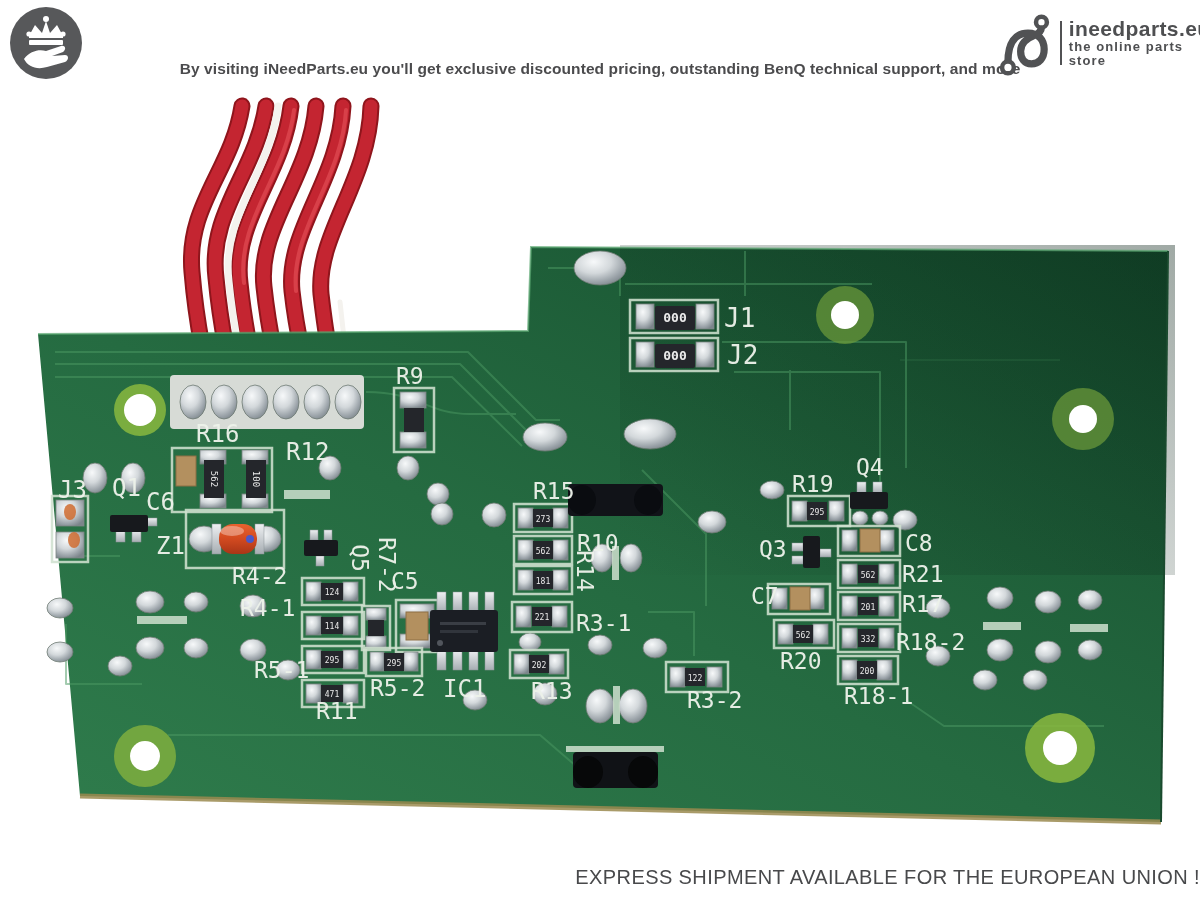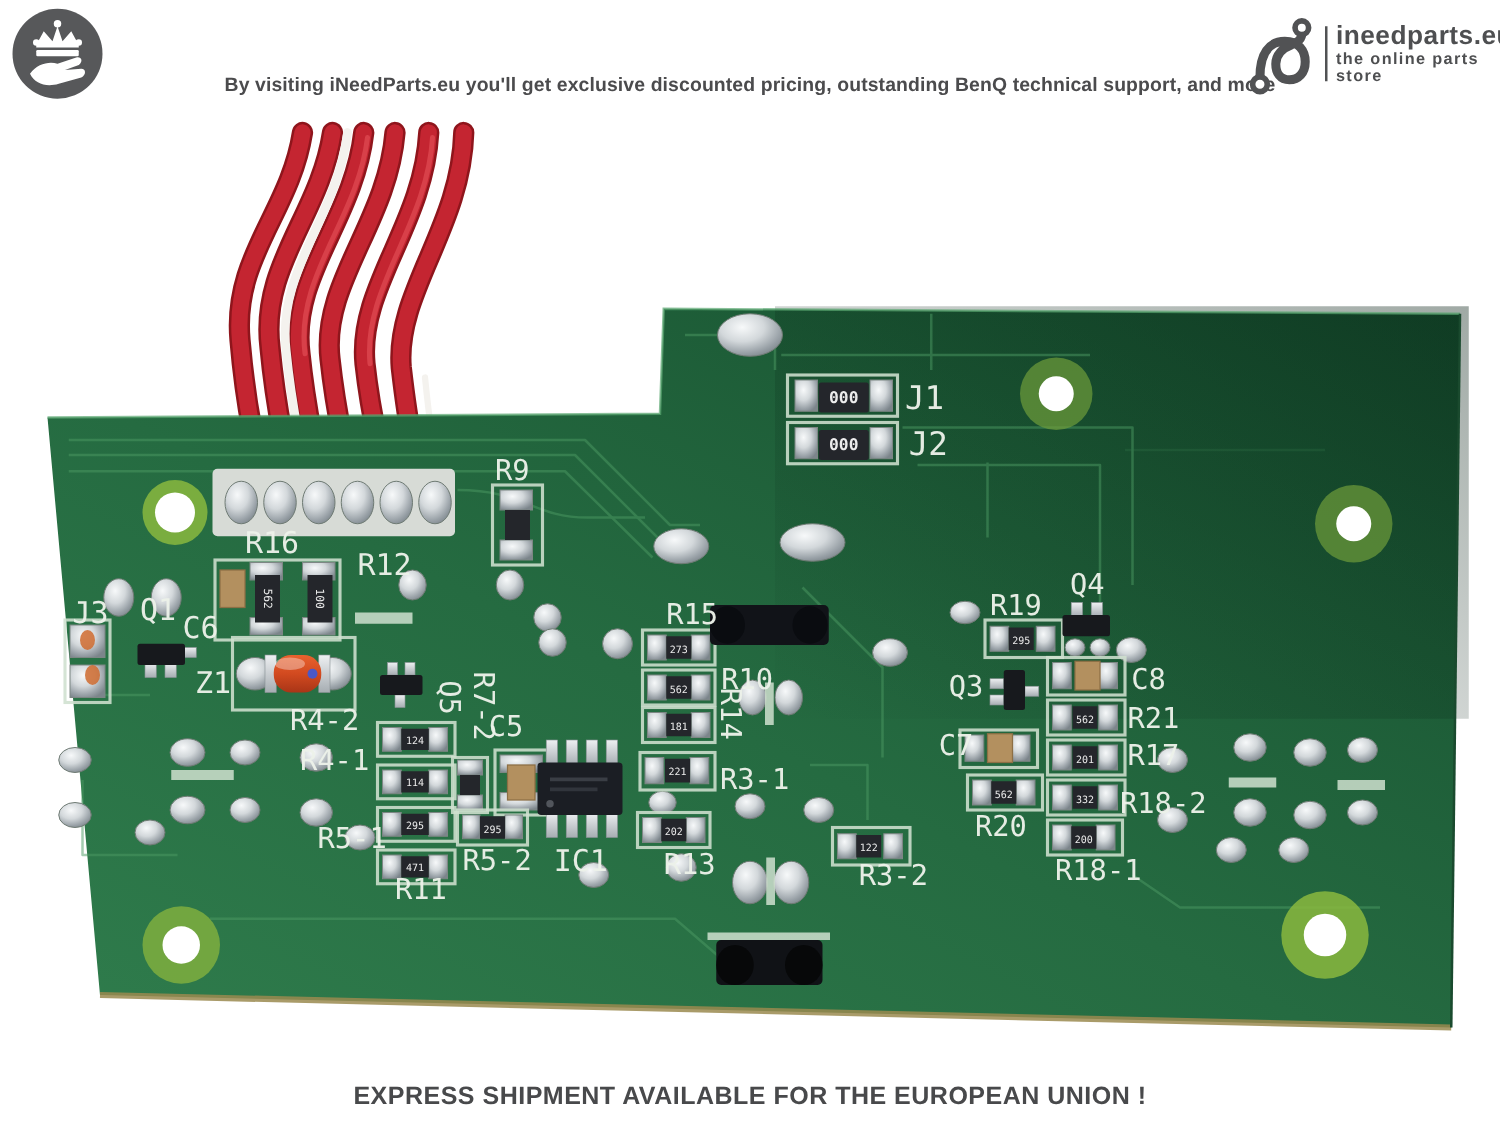--- a/index.html
+++ b/index.html
@@ -7,22 +7,22 @@
        font-family:"Liberation Sans", sans-serif;}
   .hdr-tagline{position:absolute;top:60px;left:0;width:1200px;text-align:center;
        font-size:15.5px;font-weight:bold;color:#4b4b4d;letter-spacing:.1px;}
   .logo-left{position:absolute;top:5px;left:8px;width:76px;height:76px;}
   .brand{position:absolute;top:8px;left:998px;display:flex;align-items:center;}
   .brand-icon{width:64px;height:70px;}
   .brand-rule{width:0;height:44px;border-left:2.5px solid #515254;margin:0 7px 0 2px;}
   .brand-text{line-height:1.05;color:#4e4f51;}
   .brand-name{font-size:21px;font-weight:bold;letter-spacing:.4px;}
   .brand-sub{font-size:13px;font-weight:bold;letter-spacing:1.1px;}
-  .footer-text{position:absolute;top:866px;left:0;width:1200px;text-align:center;
-       font-size:20px;font-weight:bold;color:#48494b;letter-spacing:.4px;}
+  .footer-text{position:absolute;top:866px;left:0;width:1200px;text-align:right;
+       font-size:20px;font-weight:normal;color:#48494b;letter-spacing:.4px;}
   .scene{position:absolute;top:0;left:0;}
   .lbl{font-family:"DejaVu Sans Mono",monospace;font-size:23px;fill:#edf2ea;opacity:.96;}
   .lbl-lg{font-size:26px;}
   .lbl-sm{font-size:24px;}
   .rot{text-anchor:middle;}
   .val{font-family:"DejaVu Sans Mono",monospace;font-size:8px;fill:#ececec;text-anchor:middle;}
   .val-lg{font-size:13px;font-weight:bold;}
   .val-rot{font-family:"DejaVu Sans Mono",monospace;font-size:9px;fill:#ececec;text-anchor:middle;}
   .silk{fill:none;stroke:#cfe0cf;stroke-width:2.5;opacity:.88;}
   .trace{fill:none;stroke:#4c9a63;stroke-width:2;opacity:.5;stroke-linejoin:round;}

